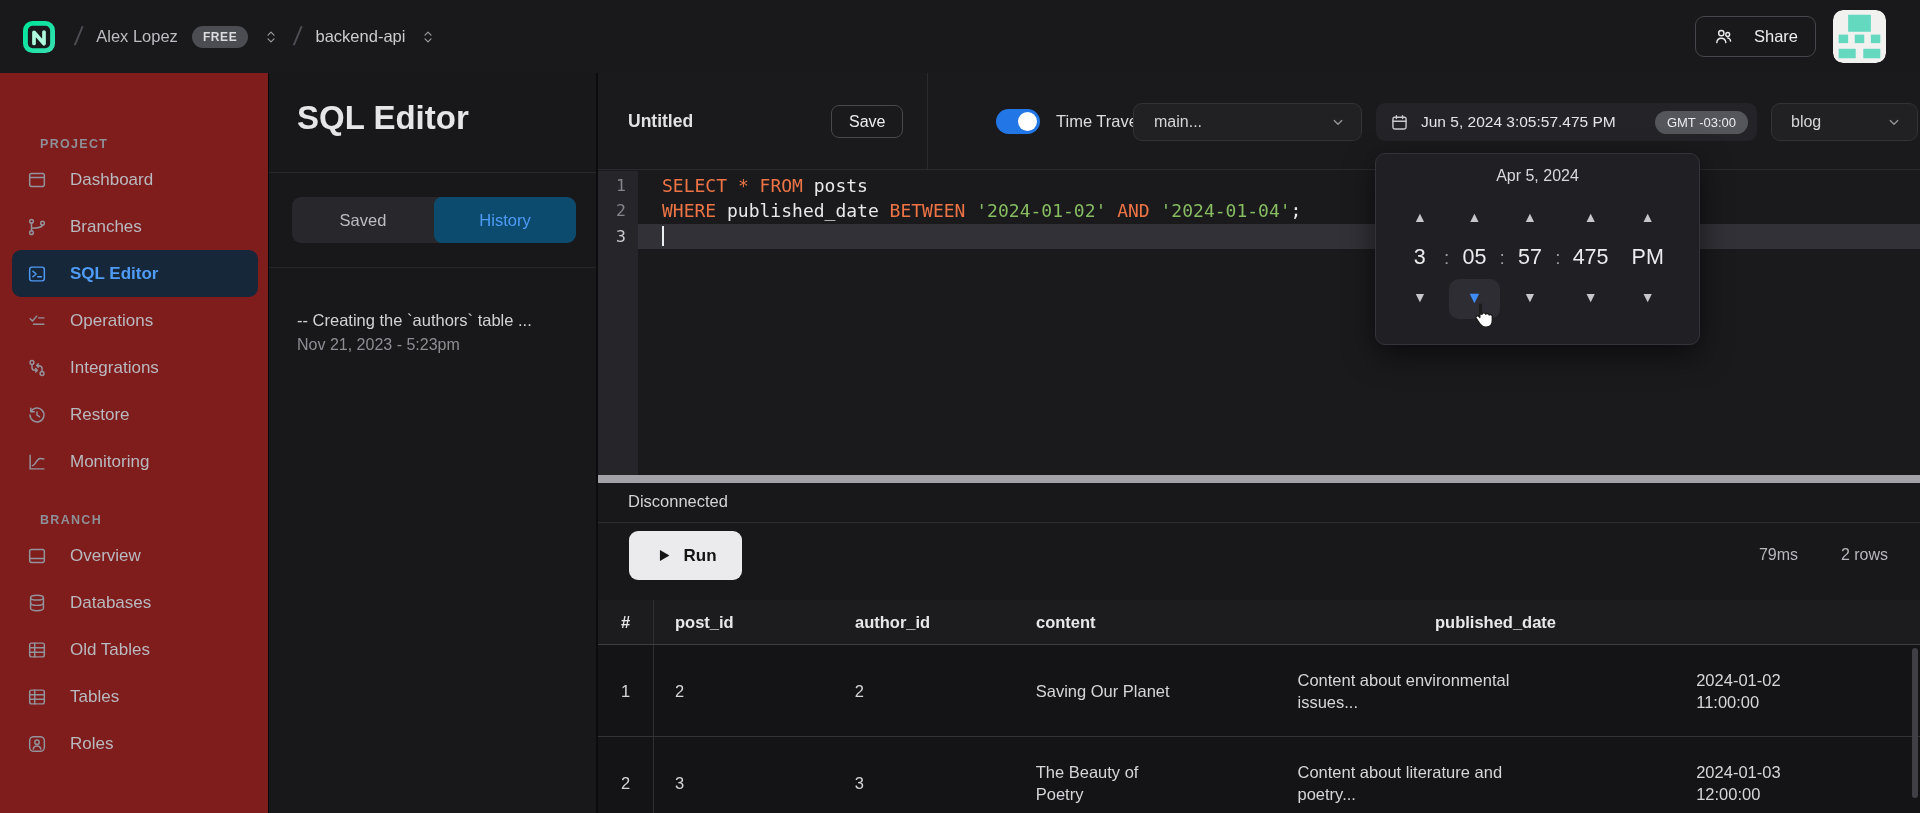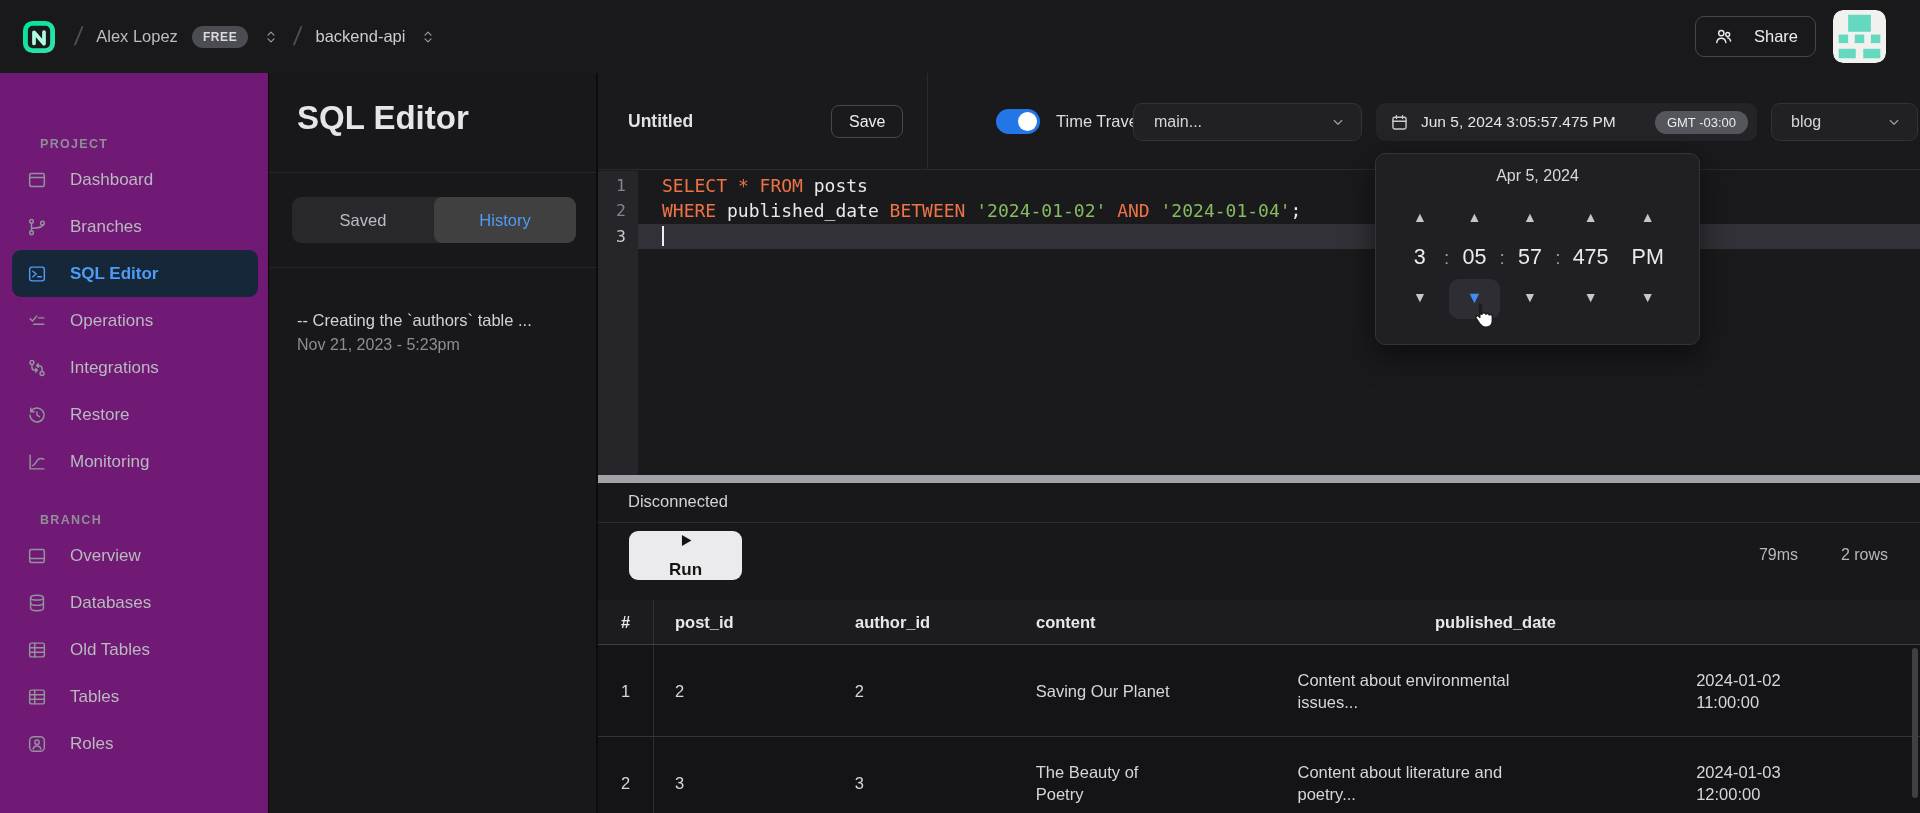--- a/index.html
+++ b/index.html
@@ -14,39 +14,39 @@
   .slash { color:#4e4e55; font-size:26px; font-weight:300; transform:skewX(-8deg); }
   .crumb-name { color:#bcbcc2; font-size:16.5px; font-weight:500; cursor:pointer; }
   .crumb-proj { color:#cbcbd0; }
   .badge { background:#4c4c53; color:#dcdcdf; font-size:12px; font-weight:700; letter-spacing:.6px; border-radius:999px; padding:4px 11px; }
   .sorter { display:flex; flex-direction:column; align-items:center; color:#9a9aa1; cursor:pointer; }
   .topbar-right { margin-left:auto; margin-right:34px; display:flex; align-items:center; gap:17px; }
   .share-btn { display:flex; align-items:center; gap:20px; border:1px solid #45454b; border-radius:9px; padding:9px 17px; color:#ececef; font-size:16.5px; font-weight:500; cursor:pointer; background:transparent; }
   .avatar { width:53px; height:53px; border-radius:10px; overflow:hidden; cursor:pointer; }
 
   
-  .sidebar { left:0; top:73px; width:269px; height:740px; background:#701a75; border-right:1px solid #09090b; }
+  .sidebar { left:0; top:73px; width:269px; height:740px; background:#7f1d1d; border-right:1px solid #09090b; }
   .side-section .side-label { margin:0 0 5px 40px; font-size:12.5px; font-weight:700; letter-spacing:1.3px; color:#8f8f97; }
   .side-sec1 { padding-top:64px; }
   .side-sec2 { padding-top:28px; }
   .side-item { height:47px; display:flex; align-items:center; margin:0 10px 0 12px; border-radius:9px; cursor:pointer; color:#b9b9bf; }
   .side-item .side-icon { width:22px; height:22px; margin-left:14px; color:#93939b; display:flex; align-items:center; }
   .side-item .side-text { margin-left:22px; font-size:17px; }
   .side-item.active { background:#17273a; color:#4f9cf7; }
   .side-item.active .side-icon { color:#4f9cf7; }
   .side-item.active .side-text { font-weight:600; }
   svg.ic { width:100%; height:100%; fill:none; stroke:currentColor; stroke-width:1.6; stroke-linecap:round; stroke-linejoin:round; }
 
   
   .midpanel { left:269px; top:73px; width:328px; height:740px; background:#18181b; border-right:1px solid #0c0c0e; }
   .mid-title { position:absolute; left:28px; top:26px; font-size:33px; font-weight:700; color:#e6e6e9; }
   .mid-div1 { position:absolute; left:0; top:99px; width:100%; height:1px; background:#28282c; }
   .seg { position:absolute; left:23px; top:124px; width:284px; height:46px; background:#28282c; border-radius:9px; display:flex; overflow:hidden; }
   .seg-tab { flex:1; display:flex; align-items:center; justify-content:center; font-size:16.5px; color:#bcbcc2; cursor:pointer; }
-  .seg-tab.active { background:#404040; color:#4f9cf7; border-radius:8px; font-weight:500; }
+  .seg-tab.active { background:#0c4a6e; color:#4f9cf7; border-radius:8px; font-weight:500; }
   .mid-div2 { position:absolute; left:0; top:194px; width:100%; height:1px; background:#26262a; }
   .hist-item { position:absolute; left:28px; top:238px; width:272px; cursor:pointer; }
   .hist-q { color:#d2d2d6; font-size:16.5px; white-space:nowrap; overflow:hidden; }
   .hist-d { color:#8d8d94; font-size:16px; margin-top:6px; }
 
   
   .rightpanel { left:597px; top:73px; width:1323px; height:740px; background:#1a1a1d; border-left:1px solid #0c0c0e; }
   .qheader { position:absolute; left:0; top:0; width:100%; height:97px; border-bottom:1px solid #2b2b2f; }
   .qtitle { position:absolute; left:30px; top:0; height:97px; display:flex; align-items:center; font-size:17.5px; font-weight:700; color:#e2e2e5; }
   .save-btn { position:absolute; left:233px; top:32px; height:33px; padding:0 17px; border:1px solid #47474c; border-radius:8px; background:transparent; color:#ededef; font-size:16px; display:flex; align-items:center; cursor:pointer; }
@@ -72,21 +72,21 @@
   .code-line { height:25.33px; line-height:25.33px; padding-left:24px; white-space:pre; font-family:"DejaVu Sans Mono",monospace; font-size:18px; color:#e9e9ec; display:flex; align-items:center; }
   .code-line.active { background:#313137; }
   .tk-kw { color:#ee7445; } .tk-str { color:#87bc60; } .tk-code { color:#e9e9ec; }
   .caret { display:inline-block; width:2px; height:20px; background:#eceff1; }
 
   
   .resizer { position:absolute; left:0; top:402px; width:100%; height:8px; background:#a2a2a8; cursor:row-resize; }
   .output { position:absolute; left:0; top:410px; width:100%; height:330px; background:#18181b; }
   .status-row { position:absolute; left:0; top:0; width:100%; height:40px; border-bottom:1px solid #2c2c30; }
   .status-text { position:absolute; left:30px; top:9px; font-size:16.5px; color:#d3d3d7; }
-  .run-btn { position:absolute; left:31px; top:48px; width:113px; height:49px; background:#ebebed; border-radius:9px; border:none; display:flex; align-items:center; justify-content:center; gap:10px; cursor:pointer;flex-direction:column; }
+  .run-btn { position:absolute; left:31px; top:48px; width:113px; height:49px; background:#ebebed; border-radius:9px; border:none; display:flex; align-items:center; justify-content:center; gap:10px; cursor:pointer; }
   .run-btn .run-txt { font-size:17px; font-weight:700; color:#141414; }
   .stat { position:absolute; top:54px; height:36px; display:flex; align-items:center; font-size:16px; color:#b7b7bd; }
   .stat-ms { right:122px; } .stat-rows { right:32px; }
 
   
   .rtable { position:absolute; left:0; top:117px; width:100%; height:213px; overflow:hidden; }
   .trow { display:flex; width:100%; }
   .trow.thead { height:45px; background:#1c1c1f; border-bottom:1px solid #3d3d42; }
   .trow.tbody { height:92px; background:#141417; border-bottom:1px solid #333338; }
   .tcell { display:flex; align-items:center; padding-left:21px; font-size:16.5px; color:#d6d6da; white-space:pre-line; line-height:22px; }

